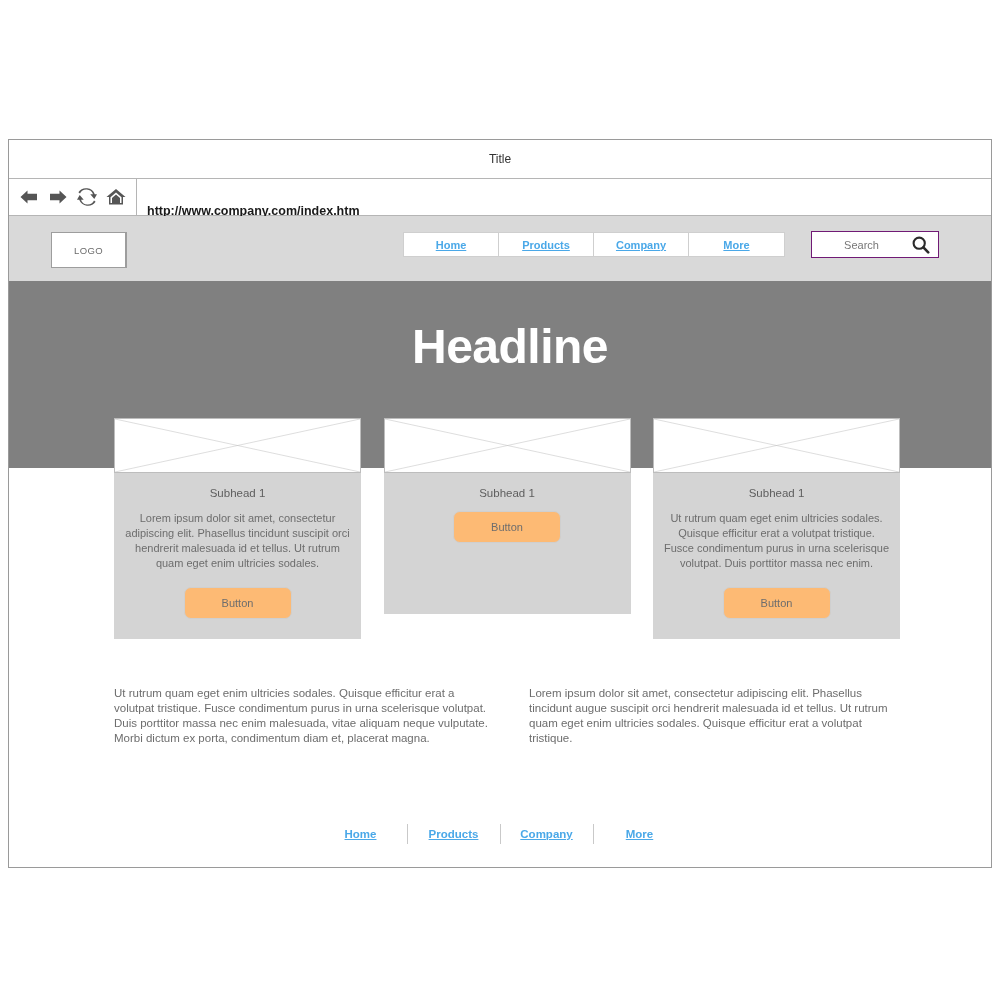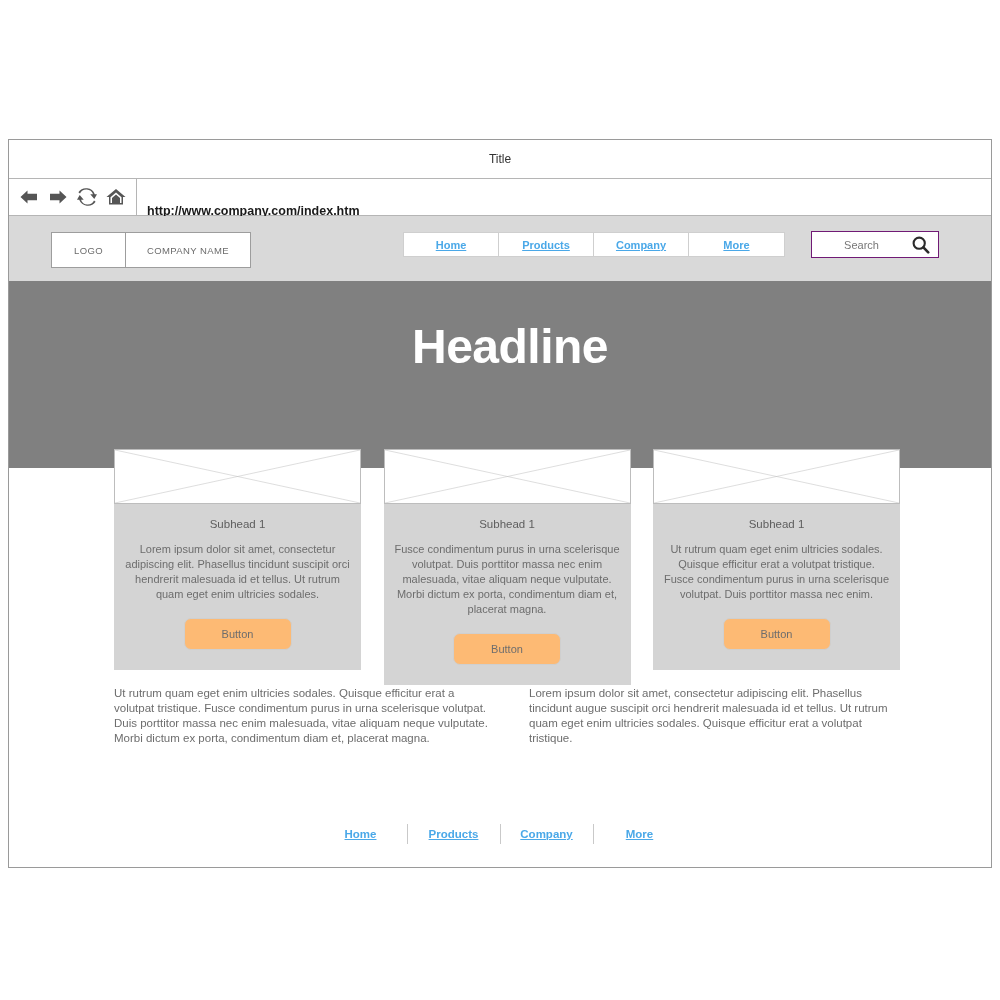--- a/index.html
+++ b/index.html
@@ -192,21 +192,20 @@
   }
 
   
   .cards {
     position: absolute;
     left: 105px;
     top: 278px;
     width: 786px;
     display: flex;
     justify-content: space-between;
-    margin-top: 31px;
   }
   .card { width: 247px; }
   .card .card-image {
     height: 55px;
     background: #ffffff;
     border: 1px solid #bdbdbd;
     box-sizing: border-box;
     position: relative;
     overflow: hidden;
   }
@@ -325,21 +324,20 @@
       </div>
       <div class="url-area">
         <span class="url-text">http://www.company.com/index.htm</span>
       </div>
     </div>
 
     <div class="site-header">
 
       <div class="brand">
         <div class="logo-cell">LOGO</div>
-        <div class="name-cell">COMPANY NAME</div>
       </div>
 
       <div class="topnav">
         <div class="nav-cell">
           <span class="nav-link">Home</span>
         </div>
         <div class="nav-cell">
           <span class="nav-link">Products</span>
         </div>
         <div class="nav-cell">
@@ -383,21 +381,20 @@
 
       <div class="card">
         <div class="card-image">
           <svg preserveAspectRatio="none" viewBox="0 0 100 100">
             <line x1="0" y1="0" x2="100" y2="100" stroke="#bdbdbd" stroke-width="0.5" vector-effect="non-scaling-stroke"></line>
             <line x1="100" y1="0" x2="0" y2="100" stroke="#bdbdbd" stroke-width="0.5" vector-effect="non-scaling-stroke"></line>
           </svg>
         </div>
         <div class="card-body">
           <div class="subhead">Subhead 1</div>
-          <p class="card-text">Fusce condimentum purus in urna scelerisque volutpat. Duis porttitor massa nec enim malesuada, vitae aliquam neque vulputate. Morbi dictum ex porta, condimentum diam et, placerat magna.</p>
           <span class="card-button">Button</span>
         </div>
       </div>
 
       <div class="card">
         <div class="card-image">
           <svg preserveAspectRatio="none" viewBox="0 0 100 100">
             <line x1="0" y1="0" x2="100" y2="100" stroke="#bdbdbd" stroke-width="0.5" vector-effect="non-scaling-stroke"></line>
             <line x1="100" y1="0" x2="0" y2="100" stroke="#bdbdbd" stroke-width="0.5" vector-effect="non-scaling-stroke"></line>
           </svg>

